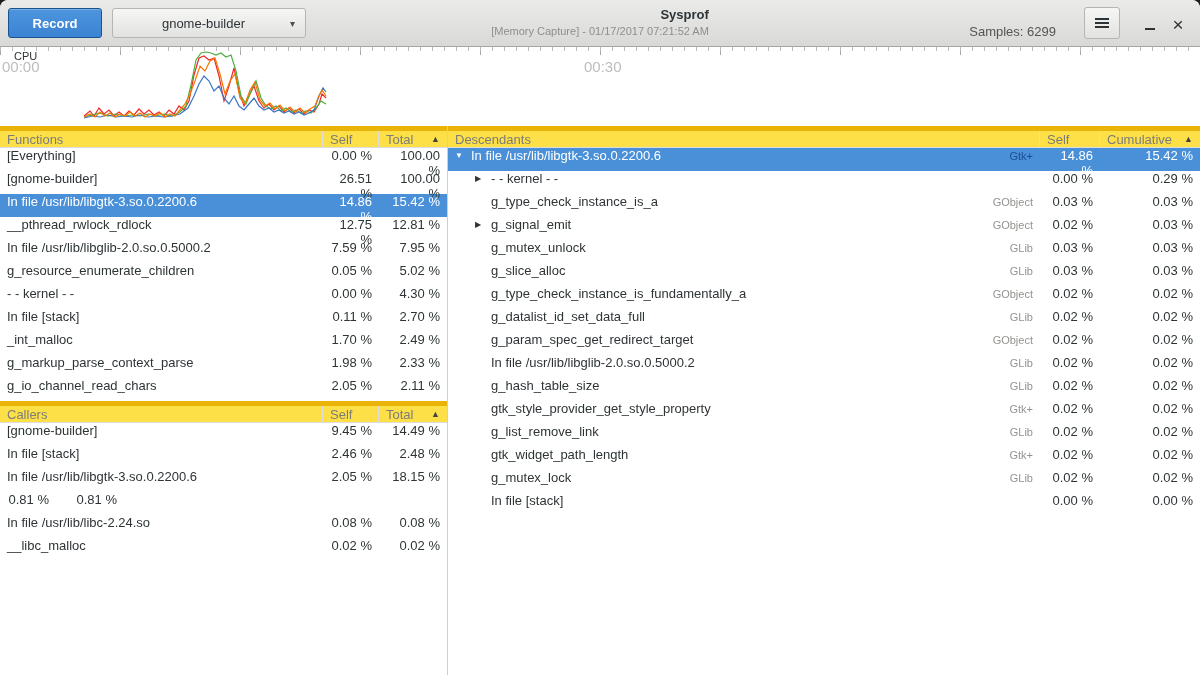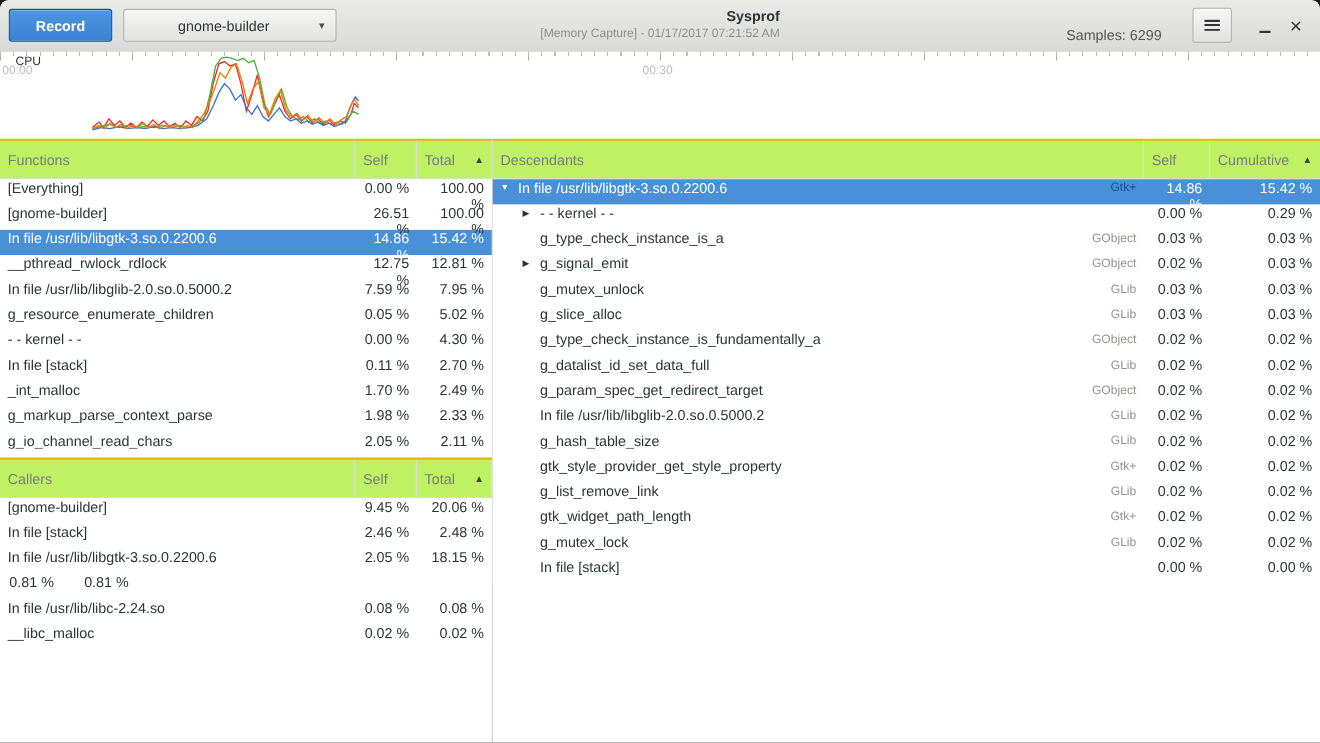--- a/index.html
+++ b/index.html
@@ -43,31 +43,31 @@
   .min-glyph { width:10px; height:2px; background:#2e3436; display:block; margin-top:9px; }
   .close-glyph { font-size:19px; color:#2e3436; line-height:1; }
 
   
   .cpu-strip { height:79px; flex:0 0 79px; position:relative; background:#fff; }
   .ticks-minor { position:absolute; top:0; left:0; width:100%; height:4px;
     background:repeating-linear-gradient(to right,#bcbcbc 0 1px, transparent 1px 12px); }
   .ticks-major { position:absolute; top:0; left:0; width:100%; height:8px;
     background:repeating-linear-gradient(to right,#a9a9a9 0 1px, transparent 1px 120px); }
   .cpu-label { position:absolute; top:3px; left:14px; font-size:11px; color:#2e3436; }
-  .time-label { position:absolute; top:11px; font-size:11px; color:#bdbdbd; }
+  .time-label { position:absolute; top:11px; font-size:15px; color:#bdbdbd; }
   .t-start { left:2px; }
   .t-mid { left:584px;text-align:right; }
   .cpu-lines { position:absolute; left:0; bottom:0; width:1200px; height:79px; }
 
   
   .main { flex:1 1 auto; display:flex; background:#fff; min-height:0; }
   .left { width:448px; flex:0 0 448px; border-right:1px solid #cfcfcd; }
   .right { flex:1 1 auto; min-width:0; }
 
-  .tv-head { display:flex; height:37px; background:#bef264; border-top:2px solid #eab308; border-bottom:1px solid #dddddb; color:#7c7c7a; font-size:13px; }
+  .tv-head { display:flex; height:22px; background:#fde047; border-top:5px solid #eab308; border-bottom:1px solid #dddddb; color:#7c7c7a; font-size:13px; }
   .tv-head .col { display:flex; align-items:center; padding:0 7px; }
   .tv-head .col.bordered { border-right:1px solid #dddddb; }
   .sort { margin-left:auto; font-size:9px; color:#444; padding-left:8px; }
 
   .row { display:flex; height:23px; align-items:flex-start; font-size:13px; color:#2e3436; background:#fff; }
   .row.selected { background:#4a90d9; color:#fff; }
   .col.name { flex:1 1 auto; min-width:0; padding:0 7px; display:flex; align-items:center; white-space:nowrap; overflow:hidden; }
   .num { justify-content:flex-end; text-align:right; }
   .left .col.self { width:56px; flex:0 0 56px; padding:0 7px; display:flex; align-items:center; }
   .left .col.total { width:68px; flex:0 0 68px; padding:0 7px; display:flex; align-items:center; }
@@ -213,21 +213,21 @@
           <div class="col total">
             <span>Total</span>
             <span class="sort">▲</span>
           </div>
         </div>
         <div class="tv-body">
 
             <div class="row">
               <div class="col name">[gnome-builder]</div>
               <div class="col self num">9.45 %</div>
-              <div class="col total num">20.06 %</div>
+              <div class="col total num">14.49 %</div>
             </div>
 
             <div class="row">
               <div class="col name">In file [stack]</div>
               <div class="col self num">2.46 %</div>
               <div class="col total num">2.48 %</div>
             </div>
 
             <div class="row">
               <div class="col name">In file /usr/lib/libgtk-3.so.0.2200.6</div>

